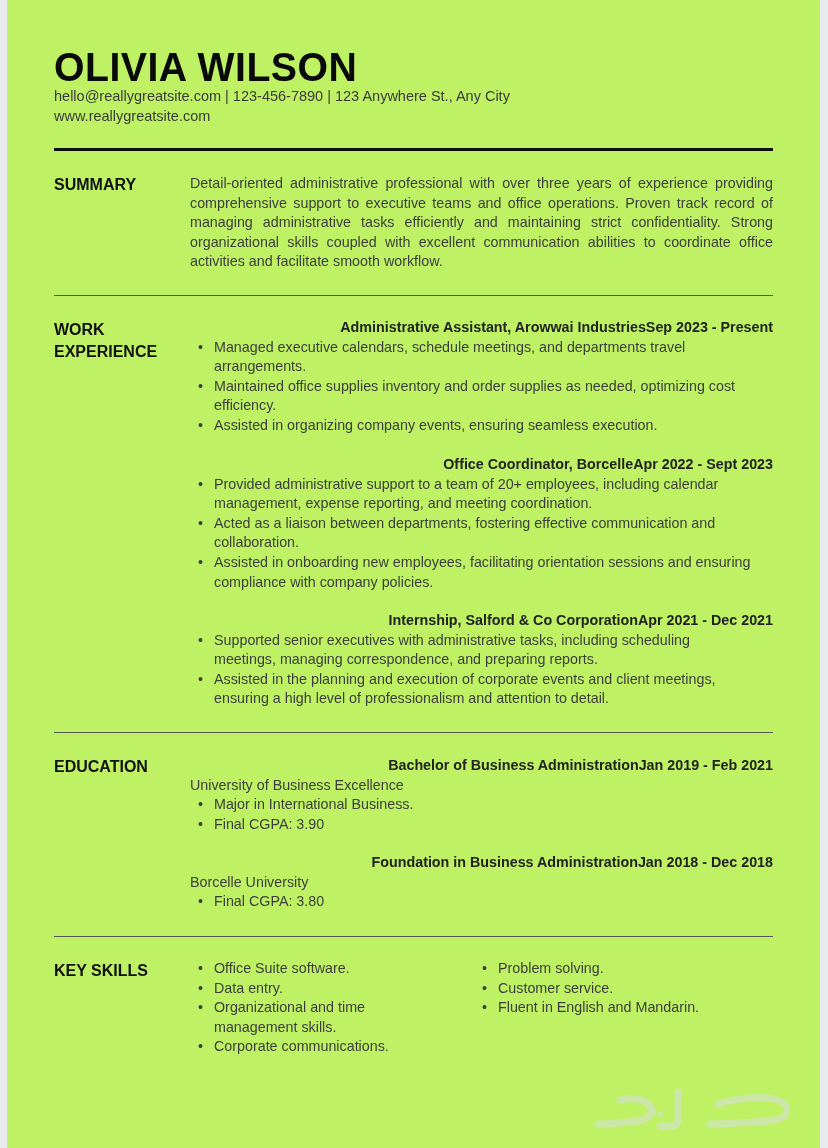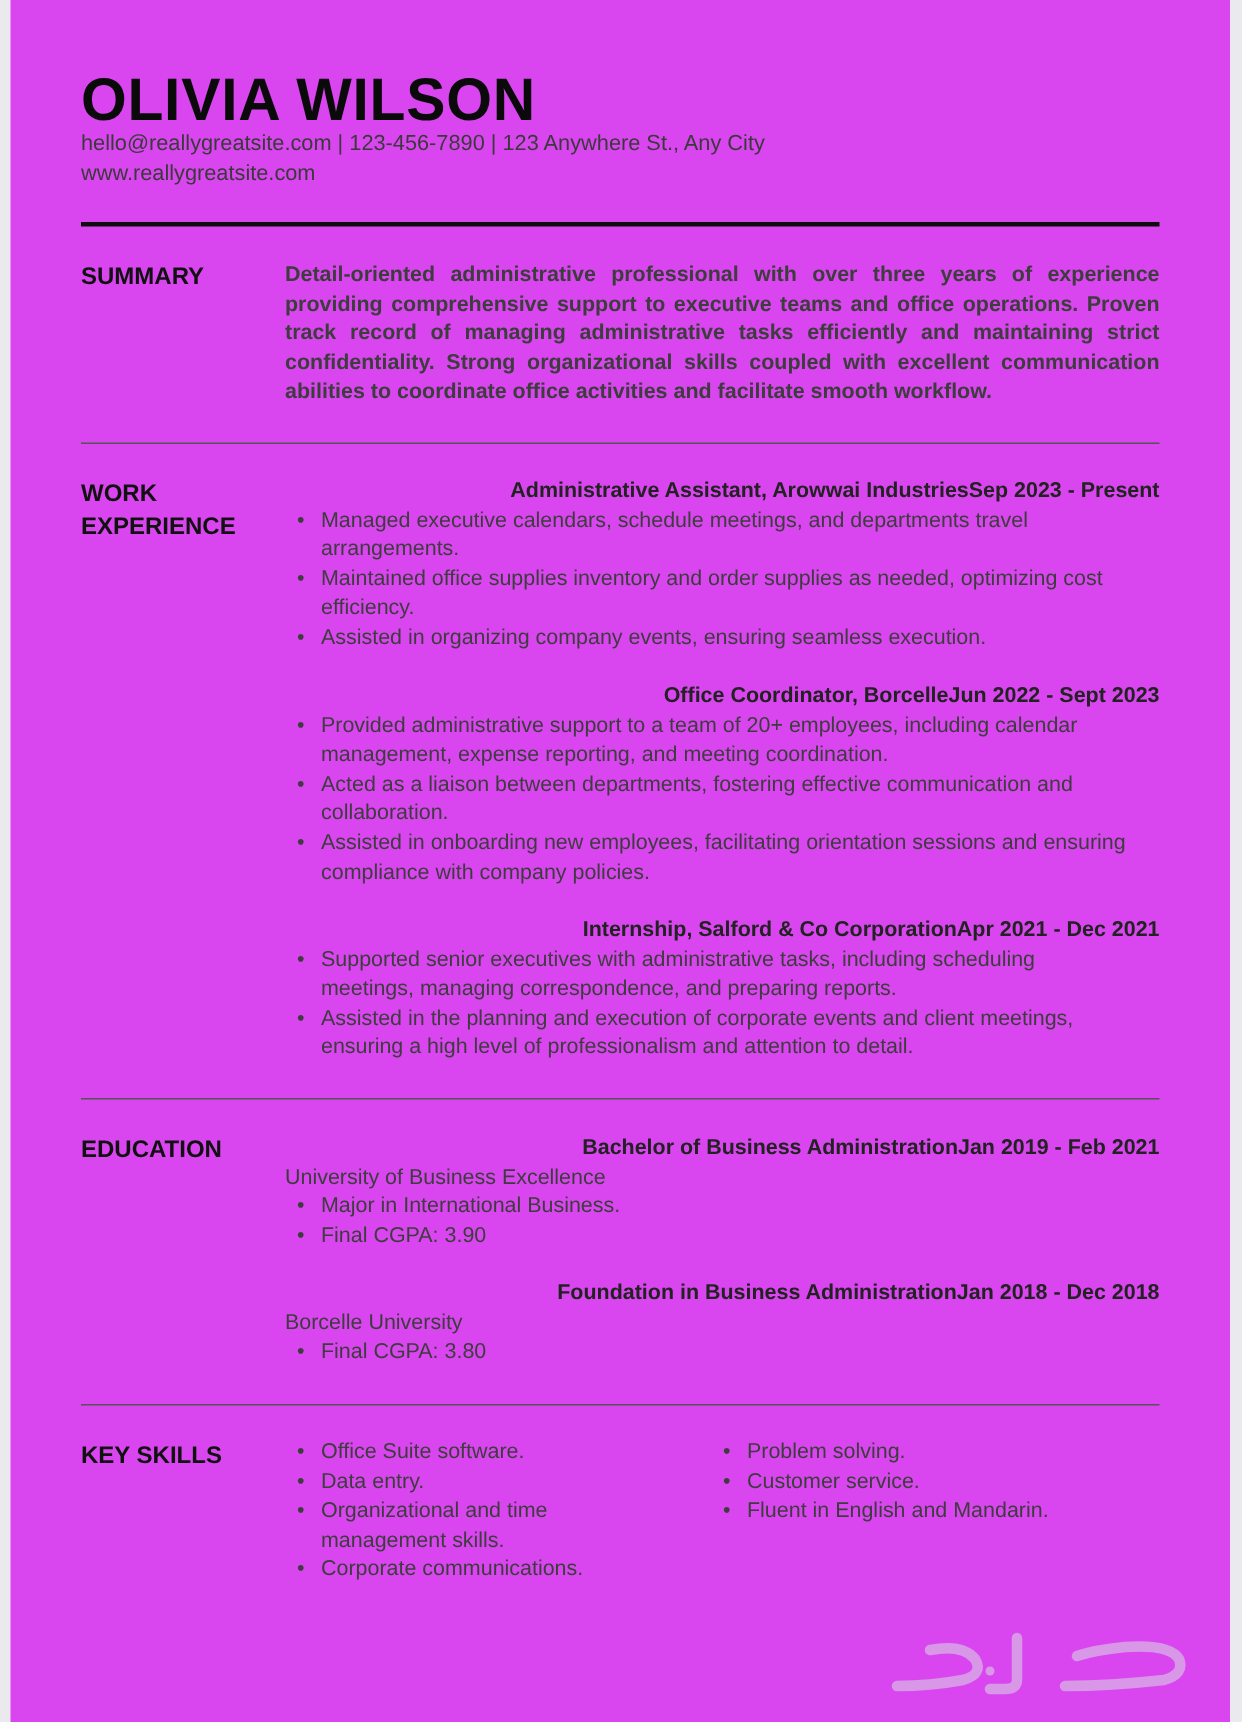--- a/index.html
+++ b/index.html
@@ -4,40 +4,40 @@
 <style>
   html, body { margin: 0; padding: 0; }
   body {
     width: 828px; height: 1148px; overflow: hidden;
     background: #e9e9ee;
     font-family: "Liberation Sans", "DejaVu Sans", sans-serif;
     position: relative;
   }
   .page {
     position: absolute; left: 7px; top: 0; width: 813px; height: 1148px;
-    background: #d946ef;
+    background: #bef264;
   }
   .name {
     position: absolute; left: 47px; top: 44px;
     font-size: 40px; font-weight: 700; letter-spacing: 0.5px; color: #0a0a0a;
     line-height: 46px; transform: scaleX(0.98); transform-origin: left;
   }
   .contact {
     position: absolute; left: 47px; top: 86px;
     font-size: 14.5px; color: #3a3a3a; line-height: 20px;
   }
   .rule-thick { position: absolute; left: 47px; top: 148px; width: 719px; height: 3px; background: #0d0d0d; }
   .rule { position: absolute; left: 47px; width: 719px; height: 1px; background: #555; }
   .sec-title {
     position: absolute; left: 47px; width: 130px;
     font-size: 16px; font-weight: 700; color: #111; line-height: 22px;
   }
   .col {
     position: absolute; left: 183px; width: 583px;
-    font-size: 14.3px; color: #3d3d3d; line-height: 19.6px; font-weight: bold;
+    font-size: 14.3px; color: #3d3d3d; line-height: 19.6px;
   }
   .summary-text { text-align: justify; }
   .job { position: absolute; left: 183px; width: 583px; }
   .job-head { display: flex; justify-content: flex-end; font-size: 14.3px; font-weight: 700; color: #222; line-height: 19.6px; }
   .sub { font-size: 14.3px; color: #3d3d3d; line-height: 19.6px; }
   ul.bullets { list-style: none; margin: 0; padding: 0 0 0 24px; width: 540px; }
   ul.bullets li { position: relative; font-size: 14.3px; color: #3d3d3d; line-height: 19.6px; }
   ul.bullets li::before { content: "•"; position: absolute; left: -16px; top: 0; color: #3d3d3d; }
   .skills-col { position: absolute; width: 250px; }
   .watermark {
@@ -74,21 +74,21 @@
     <ul class="bullets">
       <li>Managed executive calendars, schedule meetings, and departments travel arrangements.</li>
       <li>Maintained office supplies inventory and order supplies as needed, optimizing cost efficiency.</li>
       <li>Assisted in organizing company events, ensuring seamless execution.</li>
     </ul>
   </div>
 
   <div class="job" style="top:455px;">
     <div class="job-head">
       <span>Office Coordinator, Borcelle</span>
-      <span>Jun 2022 - Sept 2023</span>
+      <span>Apr 2022 - Sept 2023</span>
     </div>
     <ul class="bullets">
       <li>Provided administrative support to a team of 20+ employees, including calendar management, expense reporting, and meeting coordination.</li>
       <li>Acted as a liaison between departments, fostering effective communication and collaboration.</li>
       <li>Assisted in onboarding new employees, facilitating orientation sessions and ensuring compliance with company policies.</li>
     </ul>
   </div>
 
   <div class="job" style="top:611px;">
     <div class="job-head">

